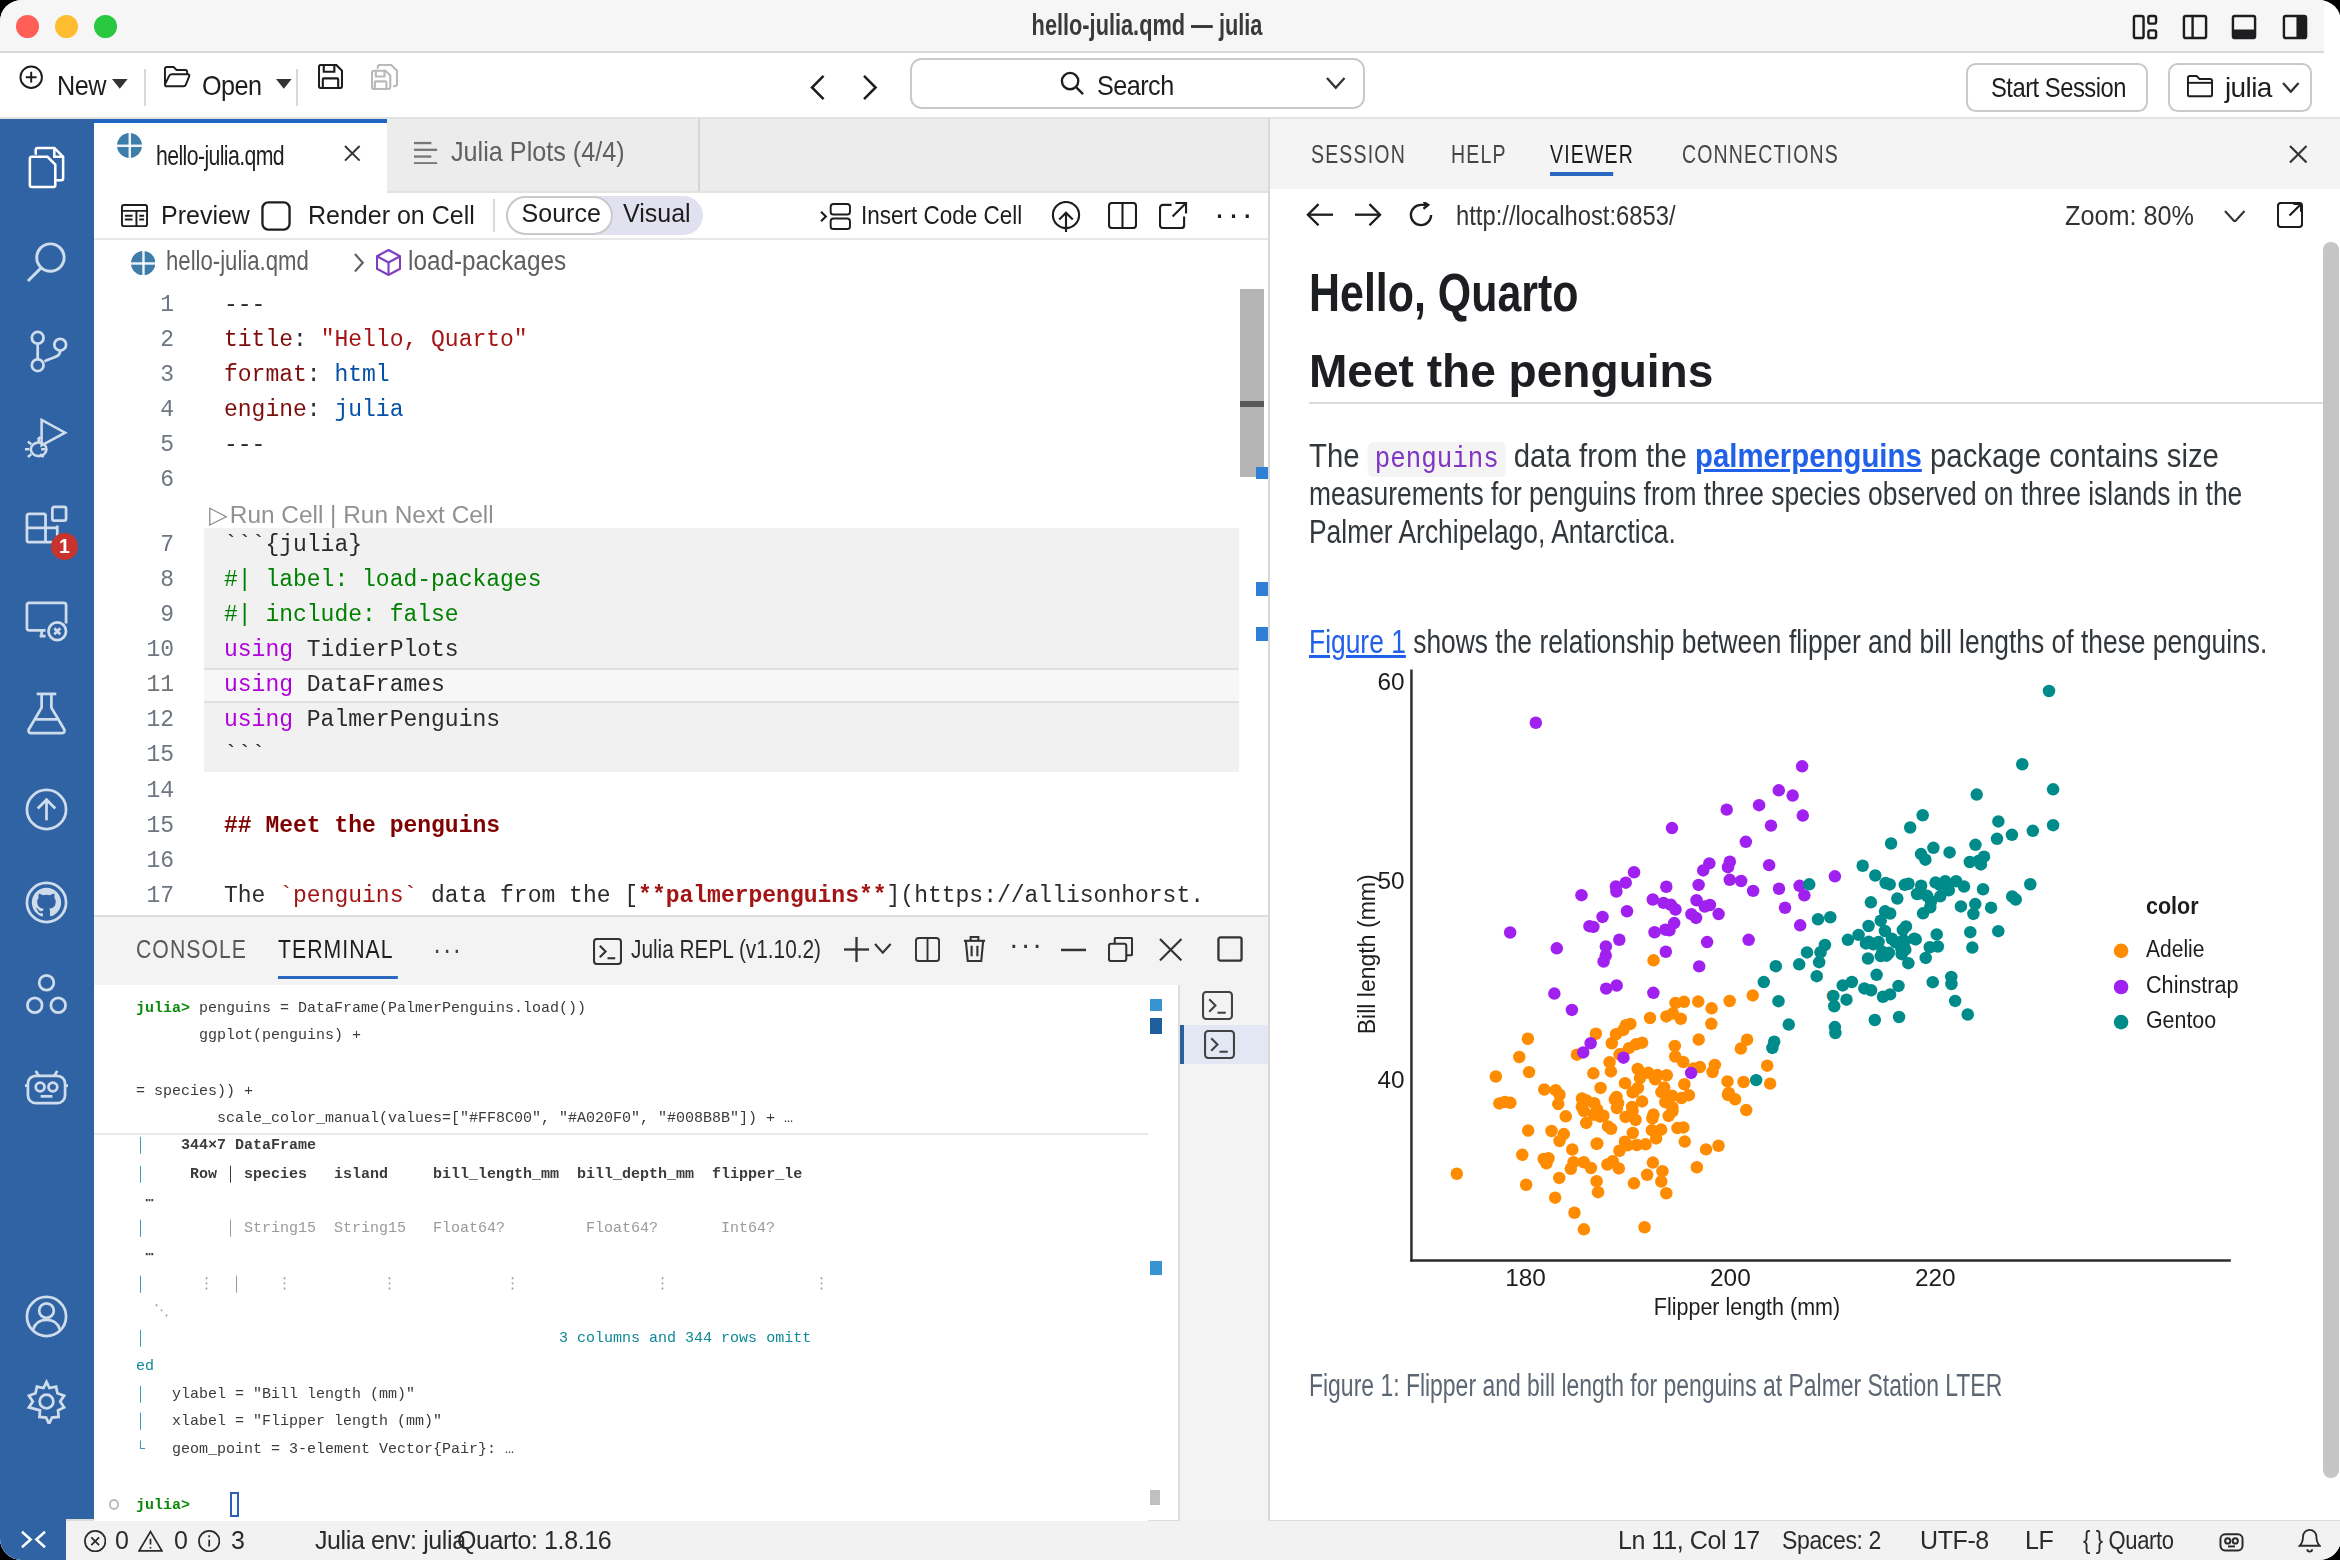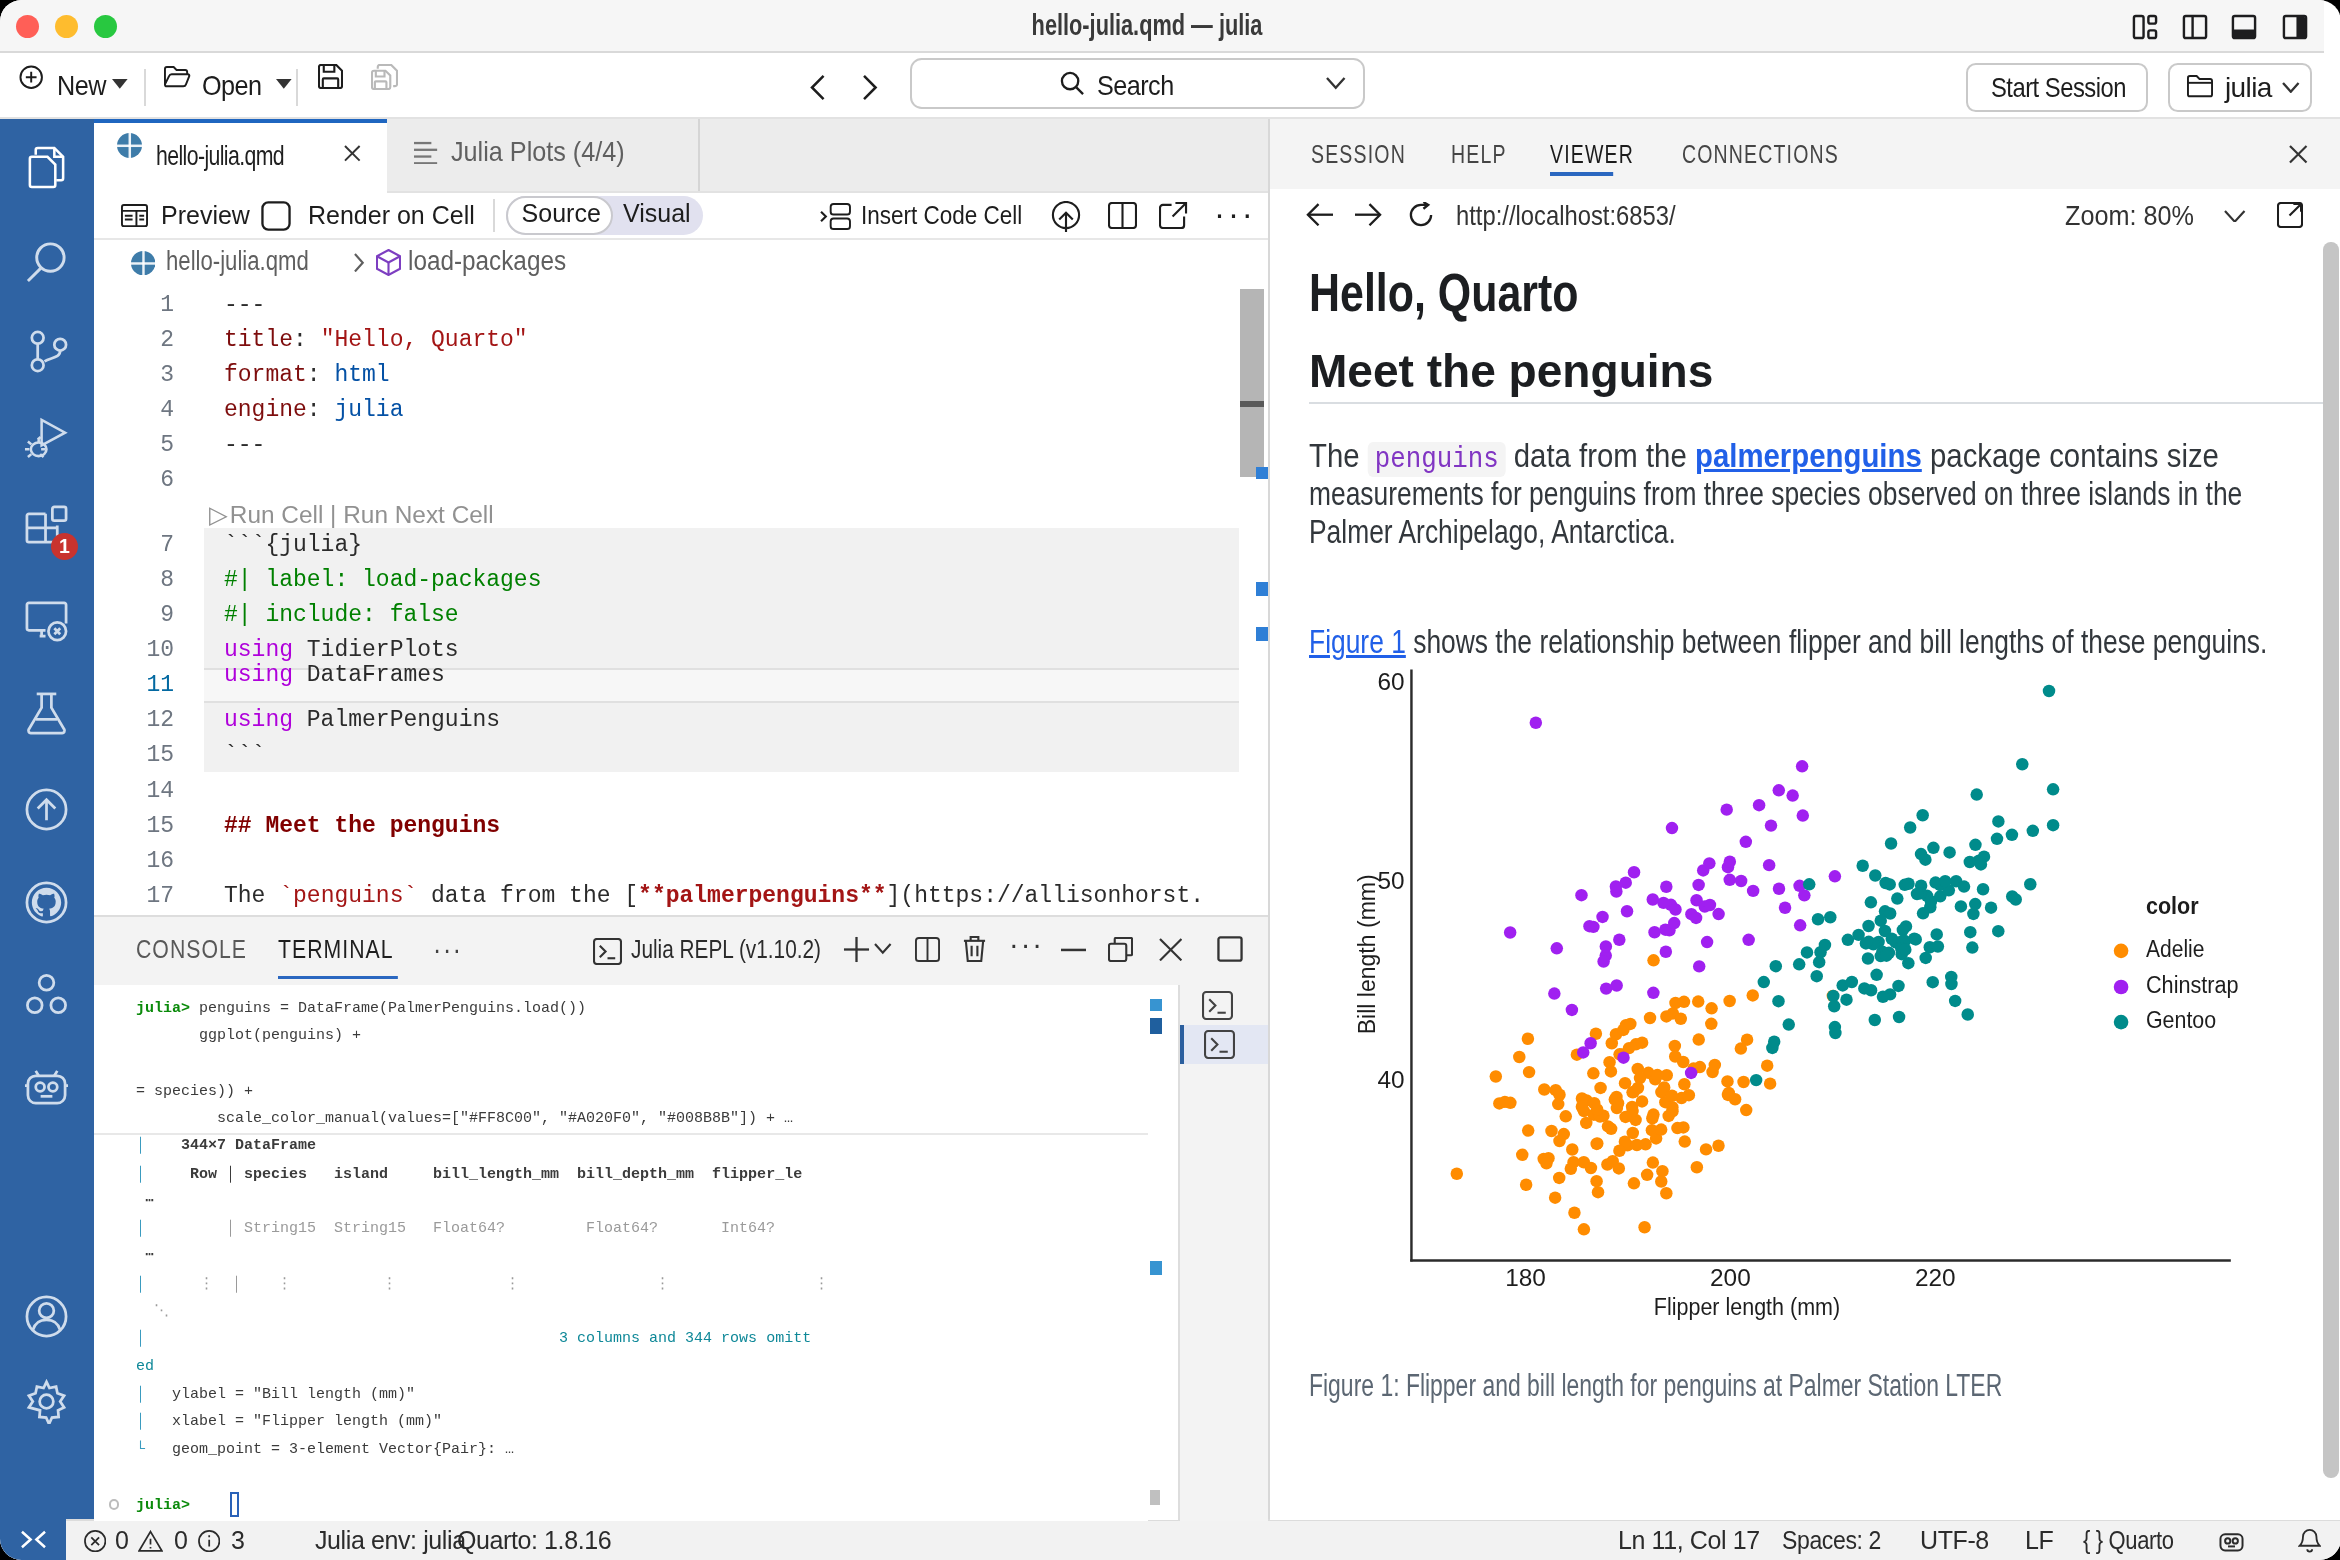--- a/index.html
+++ b/index.html
@@ -369,38 +369,38 @@
     <div class="ln" style="top:2.9px;">1</div>
     <div class="ln" style="top:38px;">2</div>
     <div class="ln" style="top:73px;">3</div>
     <div class="ln" style="top:108px;">4</div>
     <div class="ln" style="top:143px;">5</div>
     <div class="ln" style="top:178px;">6</div>
     <div class="ln" style="top:243px;">7</div>
     <div class="ln" style="top:278px;">8</div>
     <div class="ln" style="top:313px;">9</div>
     <div class="ln" style="top:348px;">10</div>
-    <div class="ln" style="top:383px;color:#0369a1;">11</div>
+    <div class="ln" style="top:383px;color:#737373;">11</div>
     <div class="ln" style="top:418px;">12</div>
     <div class="ln" style="top:453px;">15</div>
     <div class="ln" style="top:489px;">14</div>
     <div class="ln" style="top:524px;">15</div>
     <div class="ln" style="top:559px;">16</div>
     <div class="ln" style="top:594px;">17</div>
     <div class="cl" style="top:2.9px;">---</div>
     <div class="cl" style="top:38px;"><span class="yk">title</span>: <span class="ys">"Hello, Quarto"</span></div>
     <div class="cl" style="top:73px;"><span class="yk">format</span>: <span class="yv">html</span></div>
     <div class="cl" style="top:108px;"><span class="yk">engine</span>: <span class="yv">julia</span></div>
     <div class="cl" style="top:143px;">---</div>
     <div class="cl" style="left:115px;top:215px;height:29px;line-height:29px;font-family:'Liberation Sans',sans-serif;font-size:24.4px;color:#919191;">▷ Run Cell | Run Next Cell</div>
     <div class="cl" style="top:243px;">```{julia}</div>
     <div class="cl" style="top:278px;"><span class="cm">#| label: load-packages</span></div>
     <div class="cl" style="top:313px;"><span class="cm">#| include: false</span></div>
     <div class="cl" style="top:348px;"><span class="kw">using</span> TidierPlots</div>
-    <div class="cl" style="top:373px;"><span class="kw">using</span> DataFrames</div>
+    <div class="cl" style="top:383px;"><span class="kw">using</span> DataFrames</div>
     <div class="cl" style="top:418px;"><span class="kw">using</span> PalmerPenguins</div>
     <div class="cl" style="top:453px;">```</div>
     <div class="cl" style="top:524px;"><span class="mh">## Meet the penguins</span></div>
     <div class="cl" style="top:594px;">The <span class="ys">`penguins`</span> data from the [<span class="ys" style="font-weight:bold;">**palmerpenguins**</span>](https://allisonhorst.</div>
     <div class="abs" style="left:1146px;top:3.9px;width:24.4px;height:188px;background:#b5b5b5;"></div>
     <div class="abs" style="left:1146px;top:116px;width:24.4px;height:5.9px;background:#595959;"></div>
     <div class="abs" style="left:1162px;top:182px;width:11.7px;height:11.7px;background:#2f7fd6;"></div>
     <div class="abs" style="left:1162px;top:297px;width:13.7px;height:13.7px;background:#2f7fd6;"></div>
     <div class="abs" style="left:1162px;top:342px;width:13.7px;height:13.7px;background:#2f7fd6;"></div>
   </div>

